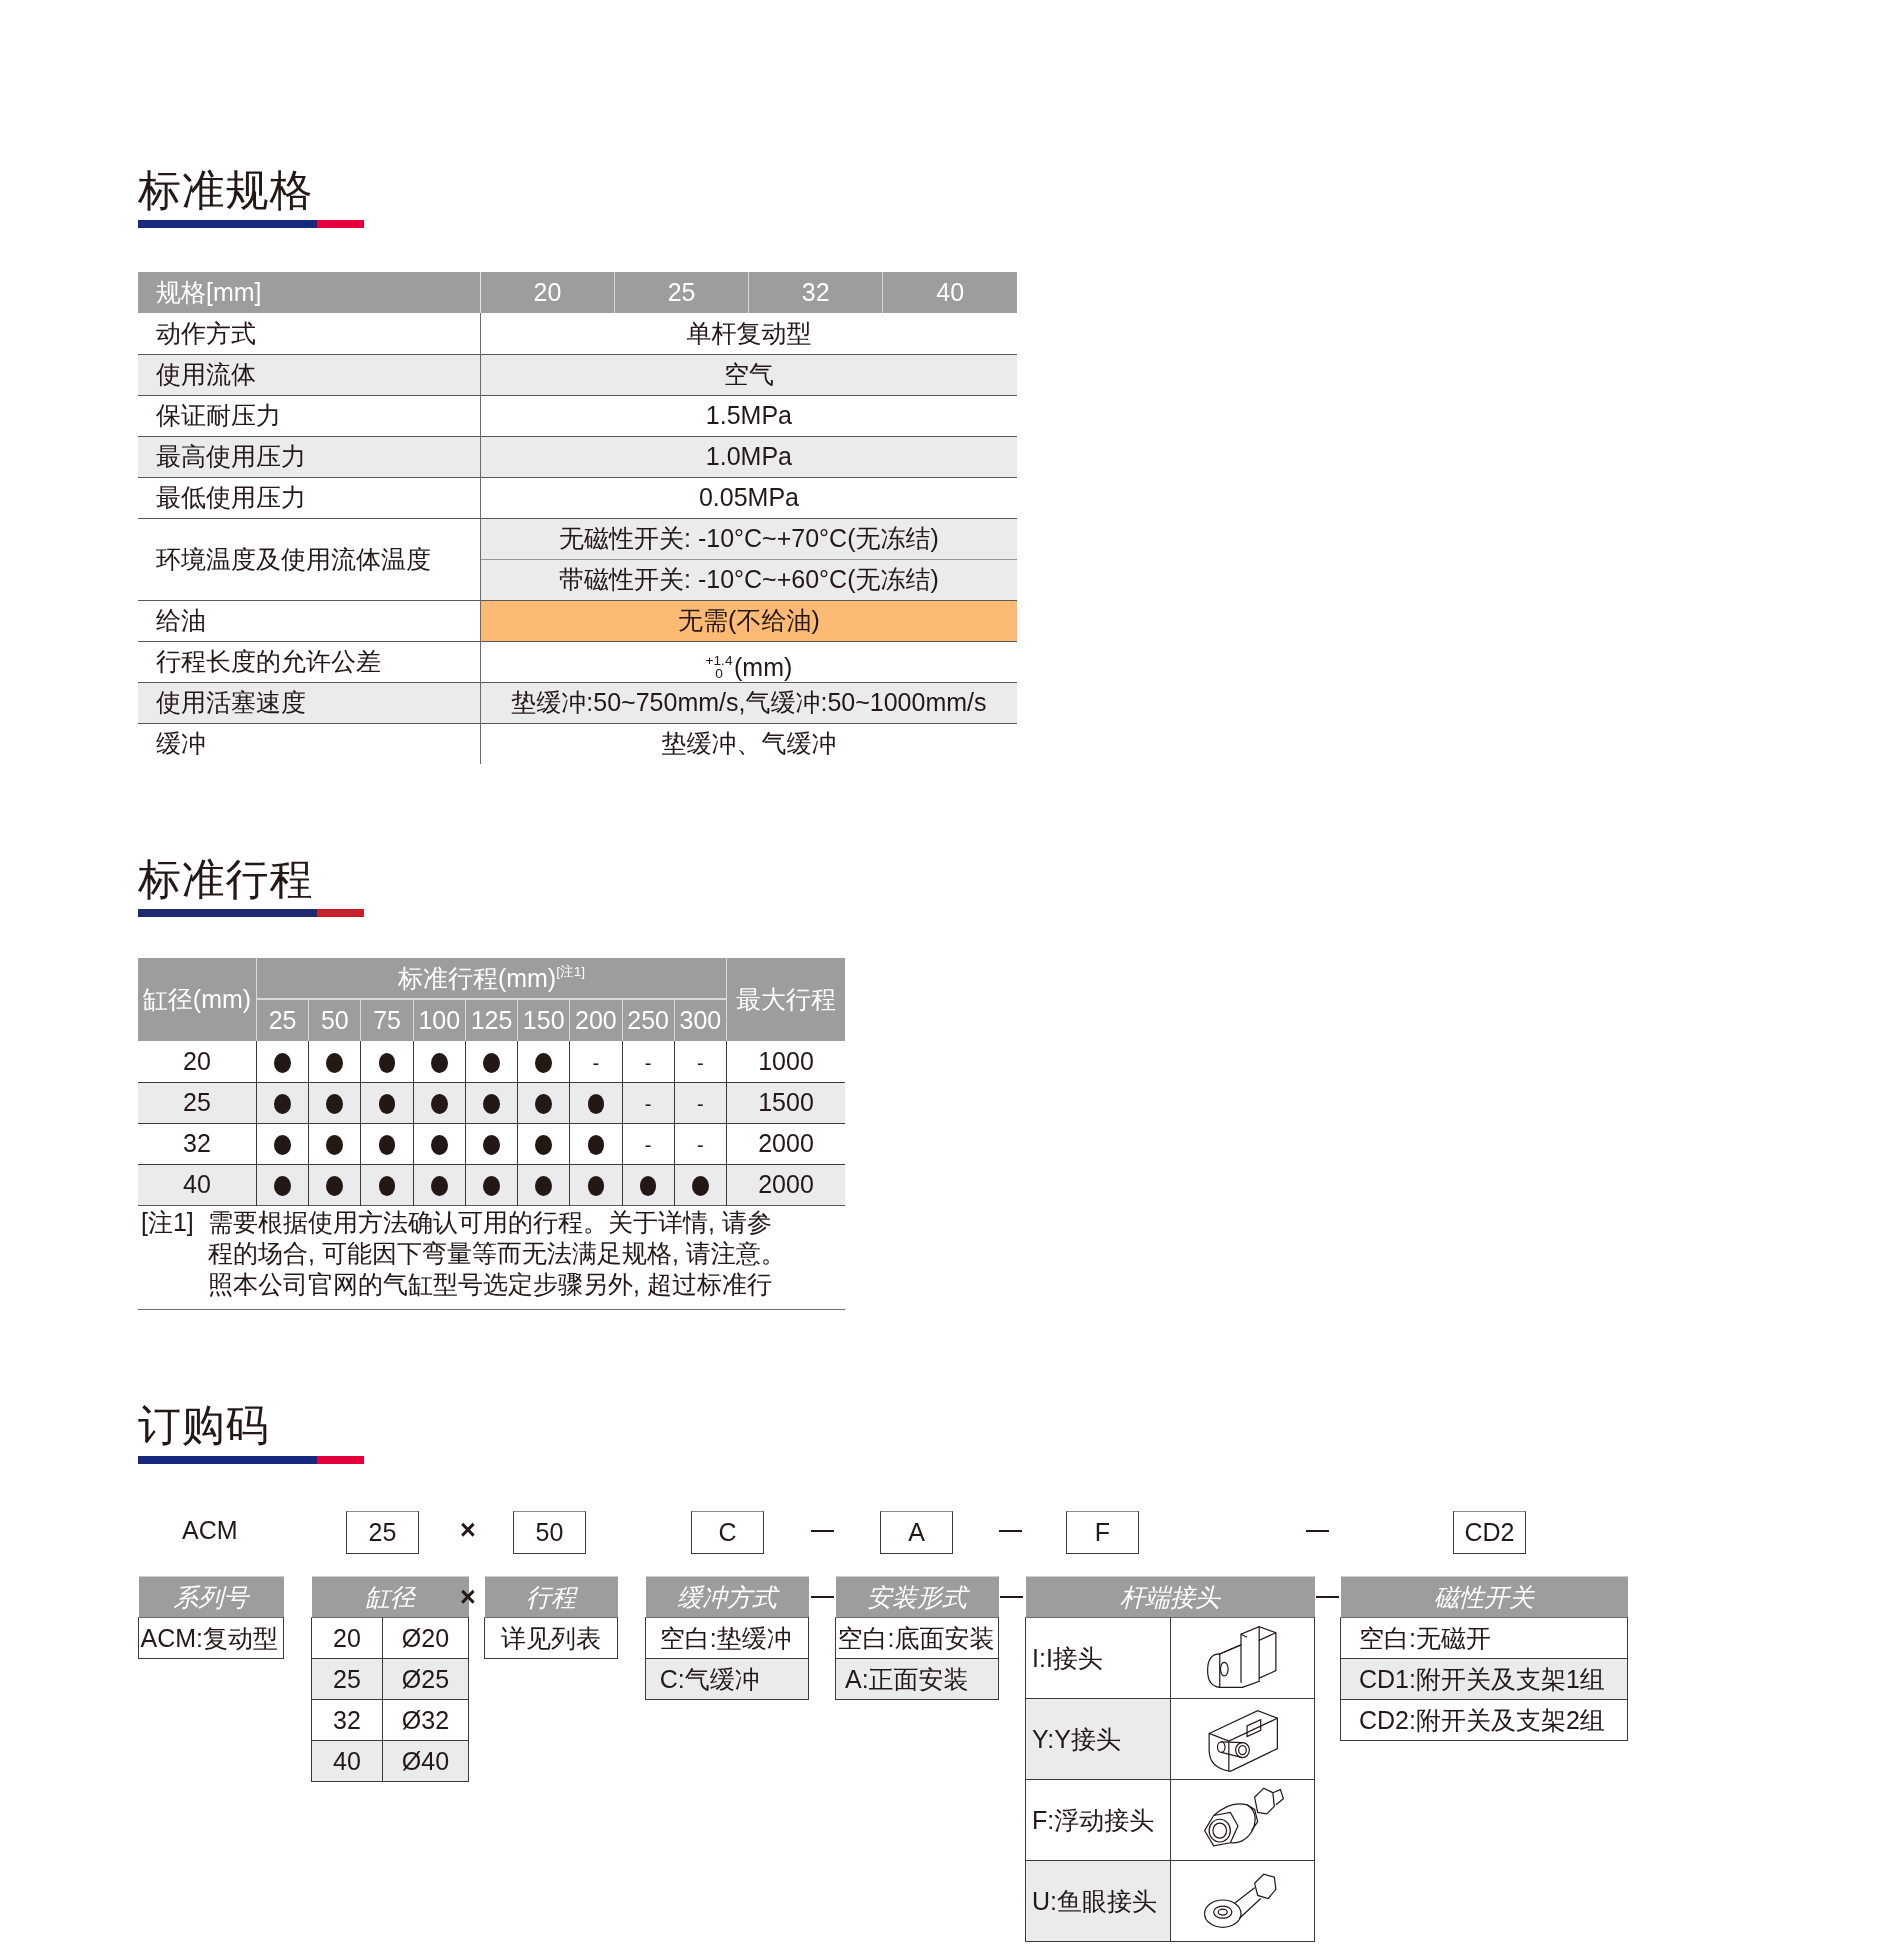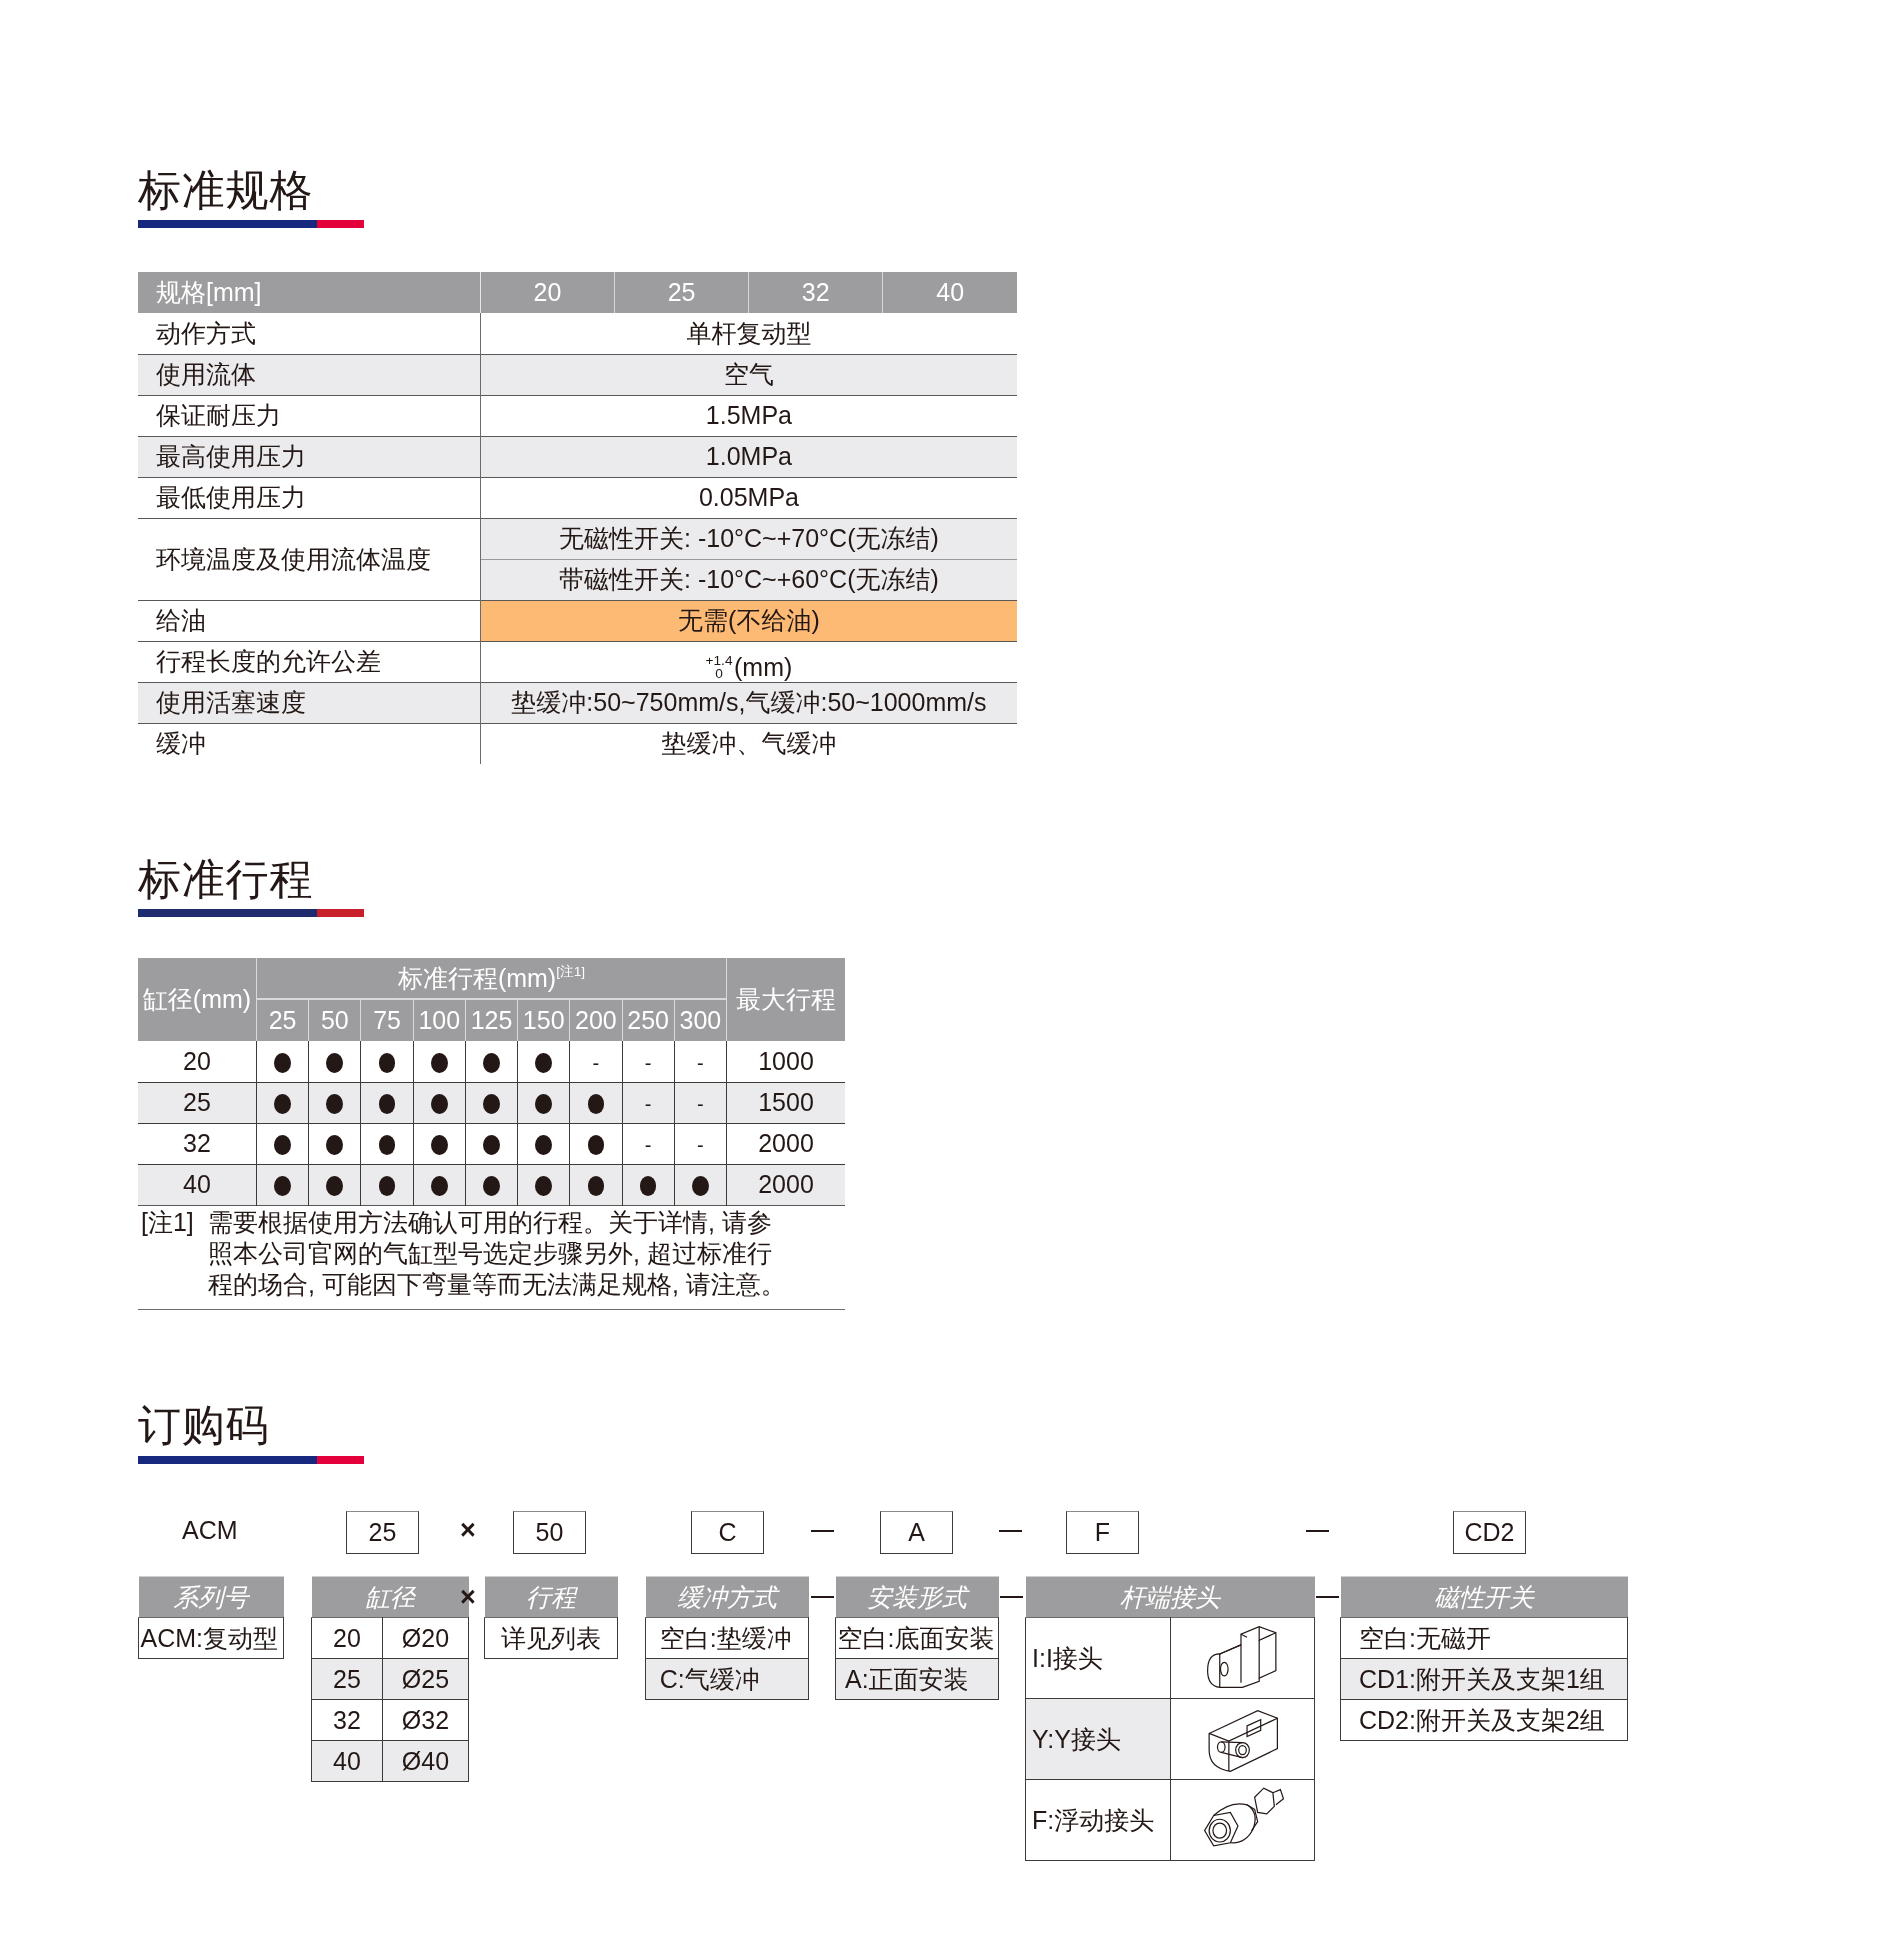--- a/index.html
+++ b/index.html
@@ -220,22 +220,22 @@
         <td><span class="dot"></span></td>
         <td>2000</td>
       </tr>
     </tbody>
 </table>
 
 <div class="note">
   <span class="lbl">[注1]</span>
   <div class="body">
     <span class="line l1">需要根据使用方法确认可用的行程。关于详情, 请参</span>
+    <span class="line l3">程的场合, 可能因下弯量等而无法满足规格, 请注意。</span>
     <span class="line l2" style="padding-left:0;">照本公司官网的气缸型号选定步骤另外, 超过标准行</span>
-    <span class="line l3">程的场合, 可能因下弯量等而无法满足规格, 请注意。</span>
   </div>
 </div>
 
 <h2 class="sec-title" style="top:1404px;">订购码</h2>
 <div class="sec-bar" style="top:1456px;">
   <div class="blue" style="background:#16297e;"></div>
   <div class="red" style="background:#e4003a;"></div>
 </div>
 
 <div class="code-text" style="left:182px;">ACM</div>
@@ -373,20 +373,33 @@
         <polygon points="10,64 22,44 44,40 54,58 44,80 22,84"></polygon>
         <ellipse cx="30" cy="64" rx="14" ry="15"></ellipse>
             <ellipse cx="30" cy="64" rx="9" ry="10"></ellipse>
         <path d="M22 44 Q44 24 66 30 Q82 40 74 62 Q64 82 44 80"></path>
         <path d="M66 30 L76 36 L80 52 L72 64"></path>
         <polygon points="76,20 88,8 100,14 102,32 92,42 80,40"></polygon>
         <path d="M100 14 L110 10 L114 22 L104 30"></path>
       </svg>
     </td>
   </tr>
+  <tr class="alt">
+    <td class="l" style="width:144px;">U:鱼眼接头</td>
+    <td class="img">
+      <svg width="91" height="73" viewBox="0 0 120 96" fill="none" stroke="#231815" stroke-width="1.6">
+        <ellipse cx="34" cy="64" rx="24" ry="18"></ellipse>
+        <ellipse cx="34" cy="62" rx="12" ry="8"></ellipse>
+            <ellipse cx="34" cy="62" rx="6" ry="4"></ellipse>
+        <path d="M50 50 L76 30"></path>
+            <path d="M56 70 L84 44"></path>
+        <polygon points="76,24 88,12 102,16 104,32 94,44 80,40"></polygon>
+      </svg>
+    </td>
+  </tr>
 </tbody>
   </table>
 
 <div class="sep-d" style="left:1316px; top:1596px;"></div>
 
 <table class="blk" style="left:1340px; width:288px;">
   <tbody>
       <tr>
         <th>磁性开关</th>
       </tr>

